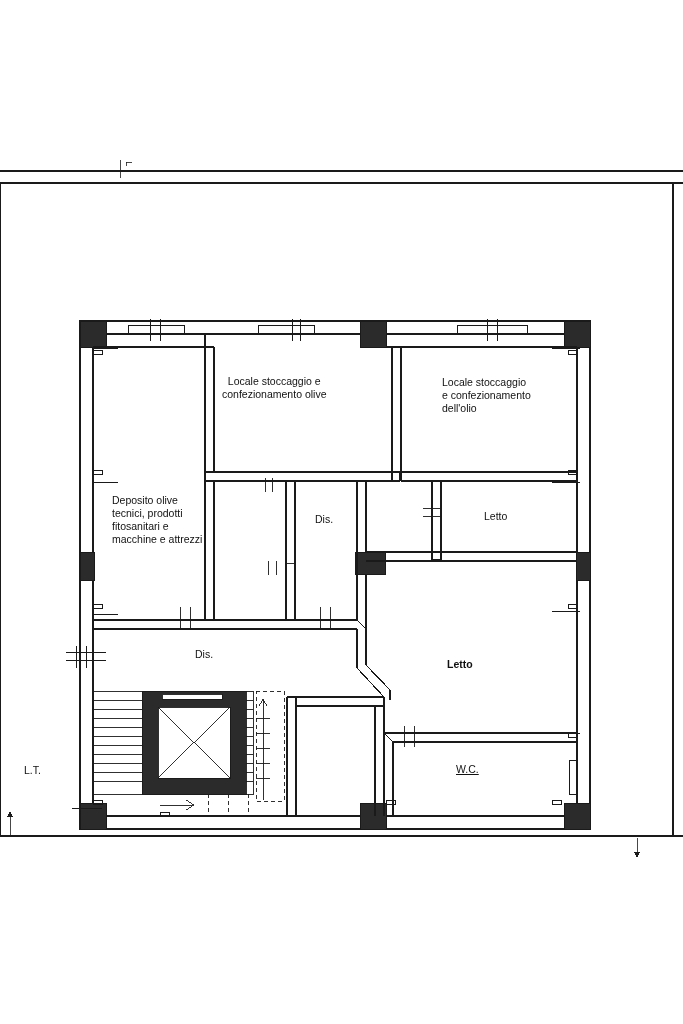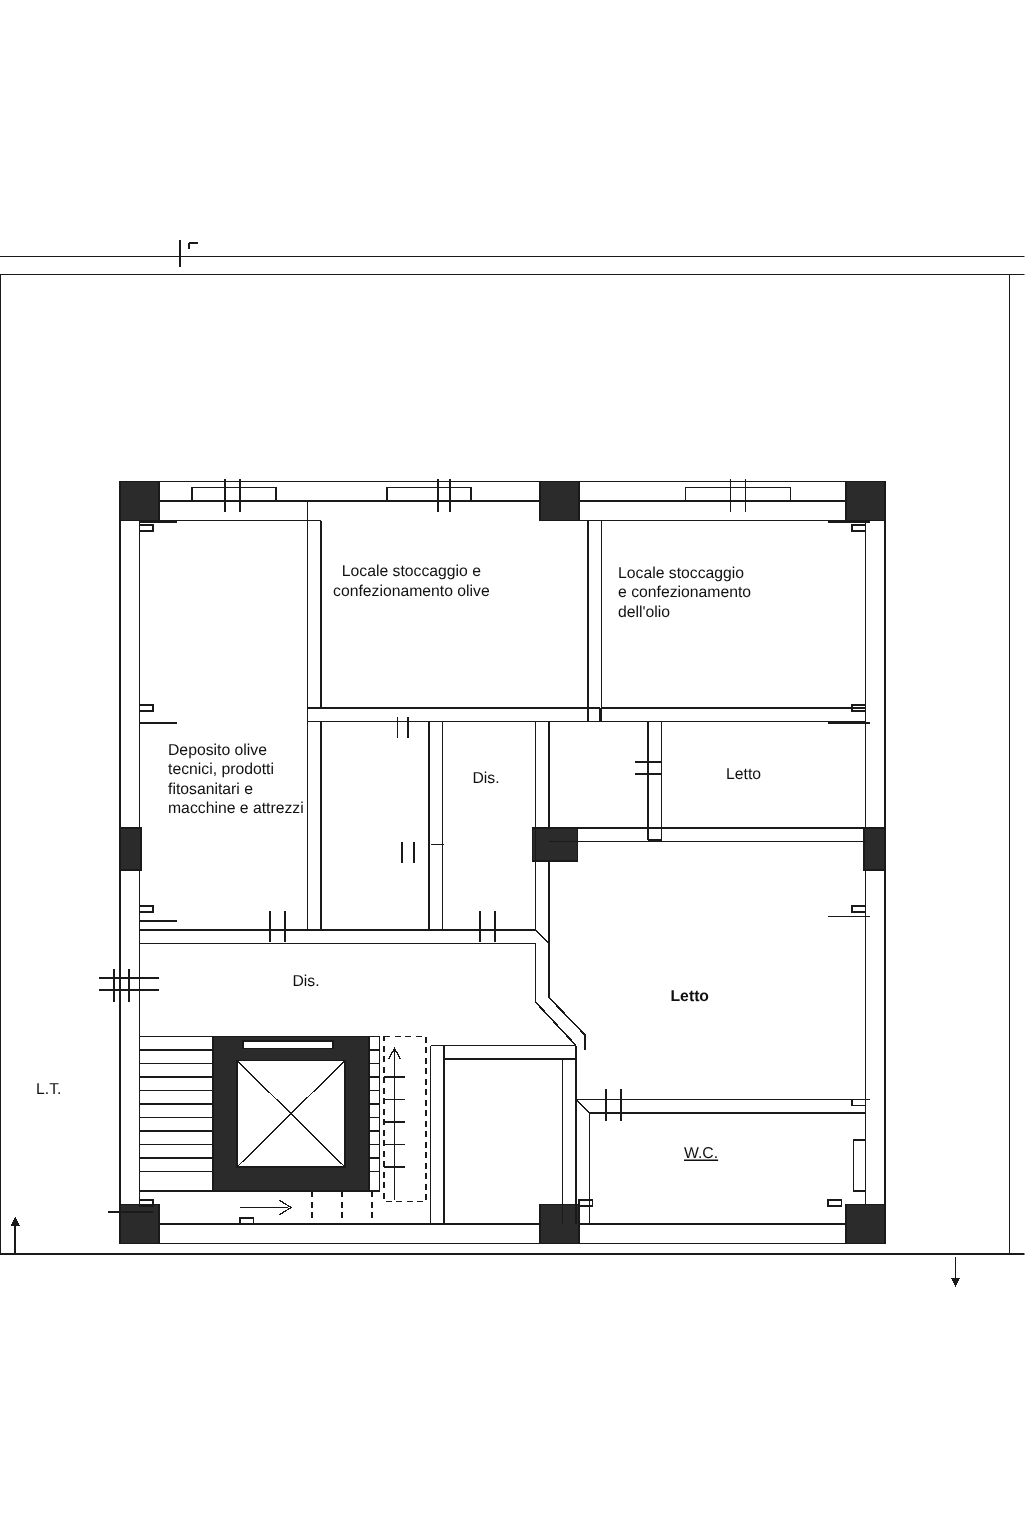--- a/index.html
+++ b/index.html
@@ -237,25 +237,25 @@
       <rect x="160" y="812" width="9" height="4"></rect>
       <rect x="386" y="800" width="9" height="4"></rect>
       <rect x="552" y="800" width="9" height="4"></rect>
     </g>
 
   </g>
 </svg>
 
 <div class="lbl" style="left:222px; top:375px;text-align:center;">Locale stoccaggio e
 confezionamento olive</div>
-<div class="lbl" style="left:412px; top:376px;">Locale stoccaggio
+<div class="lbl" style="left:442px; top:376px;">Locale stoccaggio
 e confezionamento
 dell'olio</div>
 <div class="lbl" style="left:112px; top:494px;">Deposito olive
 tecnici, prodotti
 fitosanitari e
 macchine e attrezzi</div>
 <div class="lbl" style="left:315px; top:513px;">Dis.</div>
 <div class="lbl" style="left:484px; top:510px;">Letto</div>
 <div class="lbl" style="left:195px; top:648px;">Dis.</div>
 <div class="lbl" style="left:447px; top:658px;font-weight:bold;">Letto</div>
 <div class="lbl" style="left:456px; top:763px;text-decoration:underline;">W.C.</div>
-<div class="lbl" style="left:24px; top:720px;text-align:center;">L.T.</div>
+<div class="lbl" style="left:24px; top:764px;text-align:center;">L.T.</div>
 
 </body></html>

